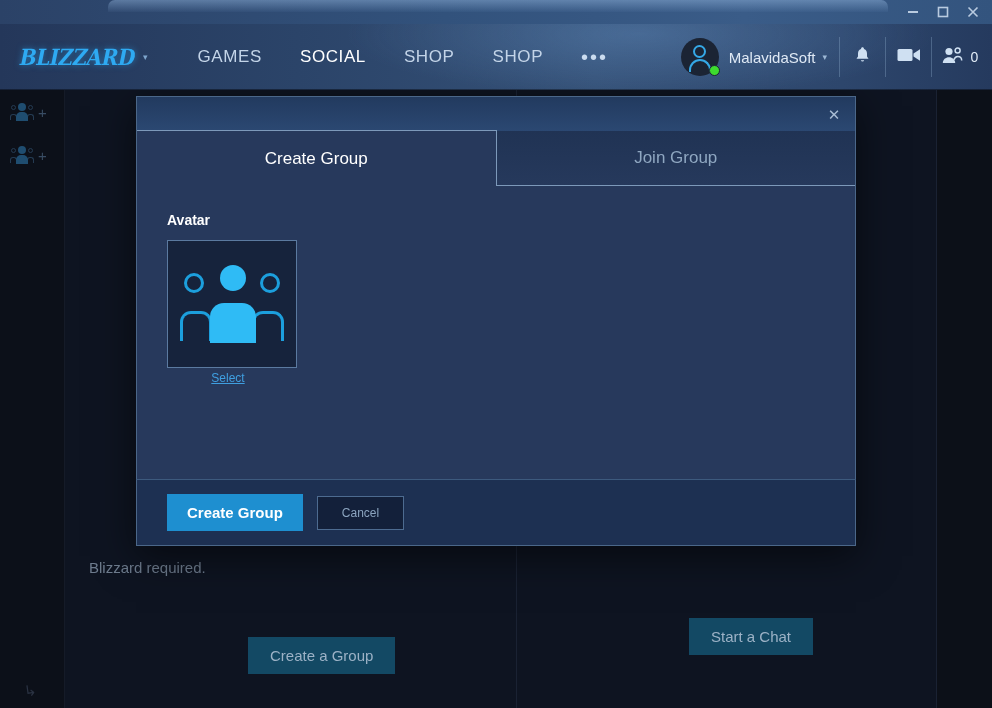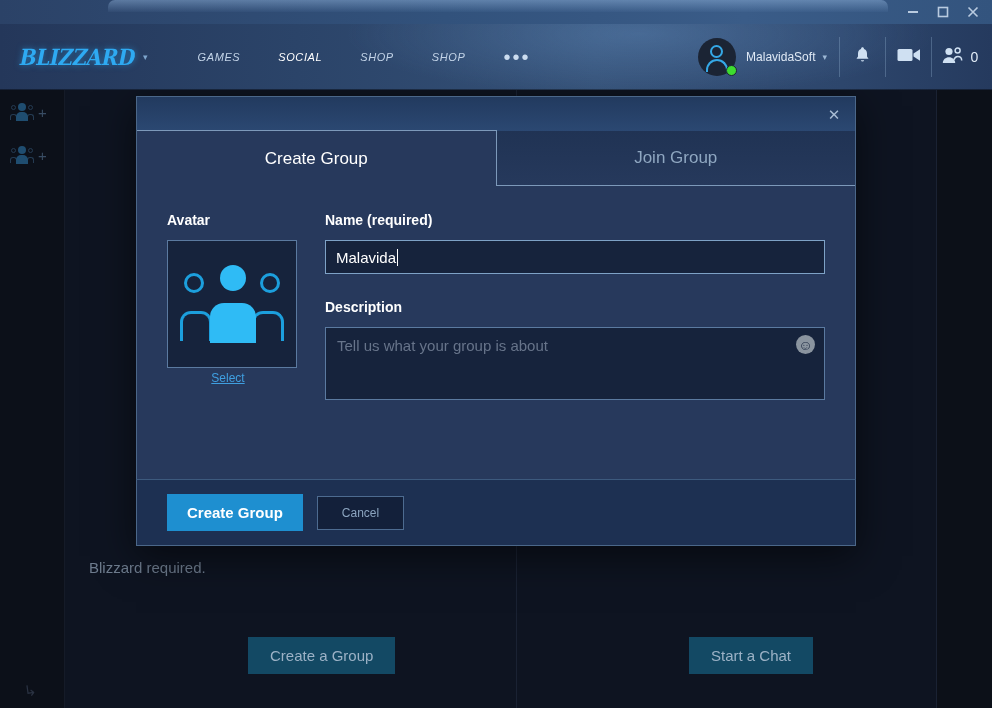--- a/index.html
+++ b/index.html
@@ -92,24 +92,23 @@
     color: #7ea6cd;
     font-size: 9px;
   }
   .nav-links {
     display: flex;
     align-items: center;
     gap: 38px;
     margin-left: 50px;
   }
   .nav-link {
-    font-size: 11px;
+    font-size: 17px;
     letter-spacing: 0.6px;
     color: #c3d4e8;
-    font-style: italic;
   }
   .nav-link.active { color: #ffffff; }
   .nav-dots {
     margin-left: 38px;
     color: #cbdcef;
     font-size: 20px;
     letter-spacing: 2px;
     line-height: 0.6;
   }
   .nav-right {
@@ -150,21 +149,21 @@
     border-radius: 11px 11px 0 0;
   }
   .status-dot {
     position: absolute;
     right: -1px; bottom: 0px;
     width: 11px; height: 11px;
     border-radius: 50%;
     background: #3ddc2f;
     border: 1px solid #1b2434;
   }
-  .acct-name { color: #dfe9f5; font-size: 12px; }
+  .acct-name { color: #dfe9f5; font-size: 15px; }
   .acct-caret { margin-left: 7px; color: #9cb7d4; font-size: 9px; }
   .hdr-icon-btn {
     width: 46px; height: 40px;
     display: flex; align-items: center; justify-content: center;
     border-right: 1px solid rgba(170,200,230,0.28);
     color: #cfe0f2;
   }
   .hdr-icon-btn:last-child { border-right: none; padding-right: 4px; width: 60px; }
   .friend-count { color: #e2ecf7; font-size: 14px; margin-left: 7px; }
 
@@ -549,21 +548,21 @@
 
   <div class="content">
     <div class="col col-left">
       <div class="bg-text" style="left: 24px; top: 465px;">Blizzard required.</div>
       <button class="bg-btn" style="left: 183px; top: 547px;">Create a Group</button>
     </div>
 
     <div class="col col-right">
       <div class="bg-text" style="left: 22px; top: 308px; width: 120px;">ou</div>
       <div class="bg-text" style="left: 22px; top: 372px; width: 120px;">es and</div>
-      <button class="bg-btn" style="left: 172px; top: 547px;">Start a Chat</button>
+      <button class="bg-btn" style="left: 172px; top: 528px;">Start a Chat</button>
     </div>
 
     <div class="col col-edge"></div>
   </div>
 
   <div class="modal-wrap">
 
     <div class="modal-titlebar">
       <div class="modal-close">✕</div>
     </div>
@@ -583,33 +582,20 @@
             <div class="av-s-head-r"></div>
             <div class="av-s-body-l"></div>
             <div class="av-s-body-r"></div>
             <div class="av-c-head"></div>
             <div class="av-c-body"></div>
           </div>
         </div>
         <a class="select-link" href="#">Select</a>
       </div>
 
-      <div class="right-col">
-        <div class="field-label">Name (required)</div>
-        <div class="name-box">
-          <span class="name-text">Malavida</span>
-          <span class="caret"></span>
-        </div>
-
-        <div class="field-label desc-label">Description</div>
-        <div class="desc-box">
-          <div class="desc-placeholder">Tell us what your group is about</div>
-          <div class="emoji-btn">☺</div>
-        </div>
-      </div>
 
     </div>
 
     <div class="modal-footer">
       <button class="btn-primary">Create Group</button>
       <button class="btn-secondary">Cancel</button>
     </div>
 
   </div>
 

